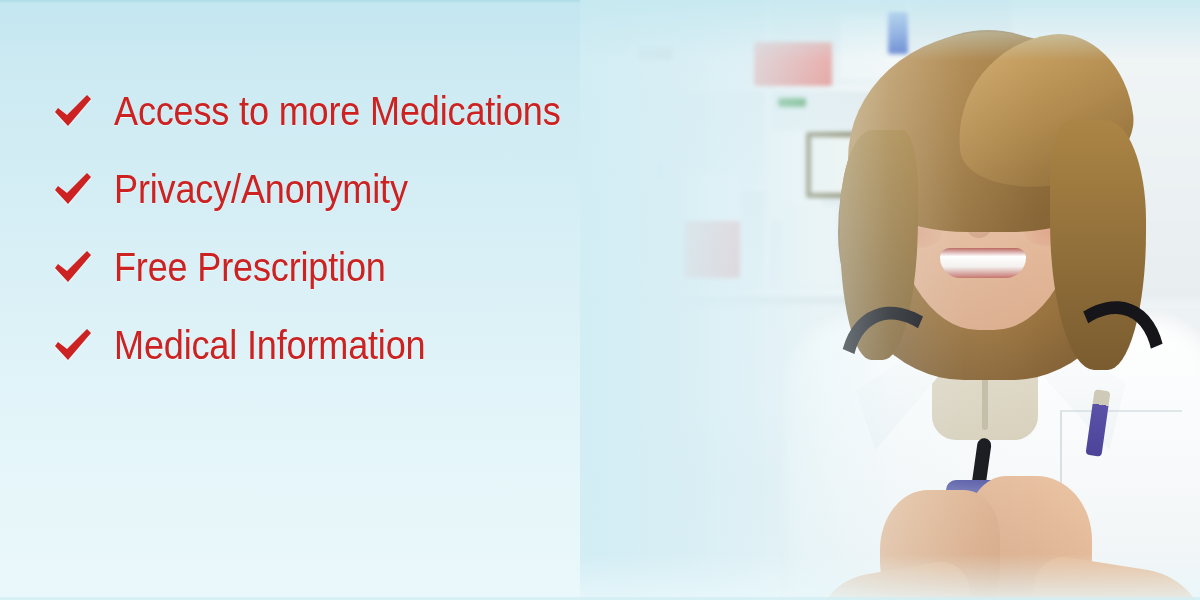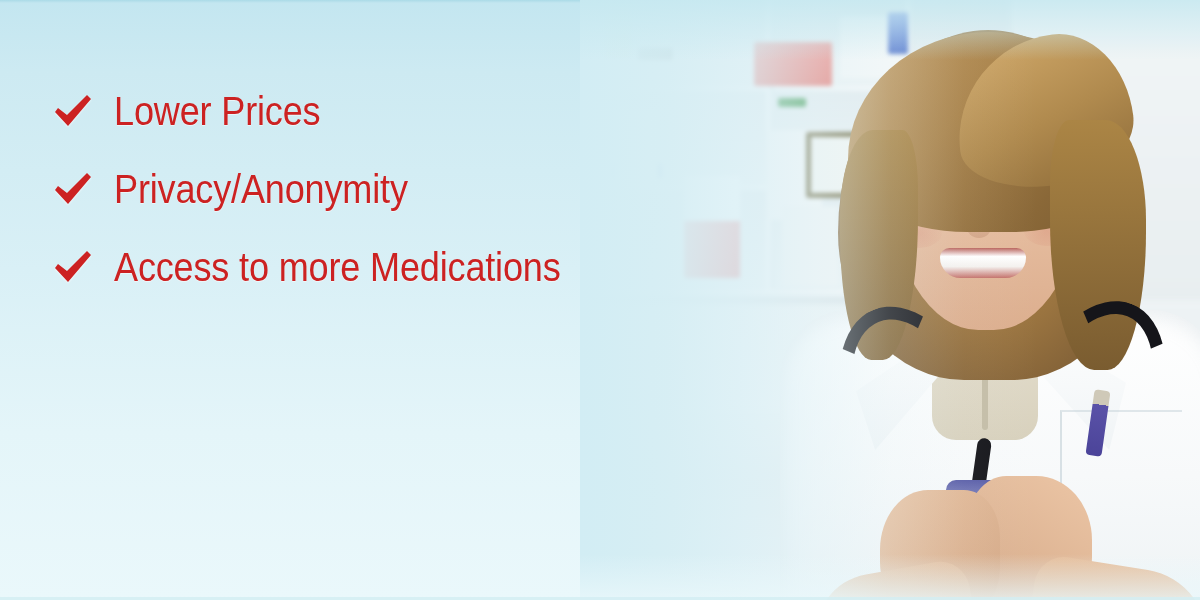--- a/index.html
+++ b/index.html
@@ -349,46 +349,54 @@
       <div class="arm-r"></div>
     </div>
 
     <div class="photo-fade"></div>
     <div class="photo-fade-top"></div>
     <div class="photo-fade-bottom"></div>
   </div>
 
   <div class="benefits">
 
+
     <div class="benefit">
       <span class="check">
         <svg viewBox="0 0 42 42" aria-hidden="true">
           <path d="M3 22 L6 18 L15 25 L35 5 L39 9 L16 36 Z" fill="#cc2222"></path>
         </svg>
       </span>
-      <span class="benefit-label">Lower Prices</span>
+      <span class="benefit-label">Access to more Medications</span>
     </div>
 
     <div class="benefit">
       <span class="check">
         <svg viewBox="0 0 42 42" aria-hidden="true">
           <path d="M3 22 L6 18 L15 25 L35 5 L39 9 L16 36 Z" fill="#cc2222"></path>
         </svg>
       </span>
       <span class="benefit-label">Privacy/Anonymity</span>
     </div>
 
     <div class="benefit">
       <span class="check">
         <svg viewBox="0 0 42 42" aria-hidden="true">
           <path d="M3 22 L6 18 L15 25 L35 5 L39 9 L16 36 Z" fill="#cc2222"></path>
         </svg>
       </span>
-      <span class="benefit-label">Access to more Medications</span>
-    </div>
-
-
-
+      <span class="benefit-label">Free Prescription</span>
+    </div>
+
+
+    <div class="benefit">
+      <span class="check">
+        <svg viewBox="0 0 42 42" aria-hidden="true">
+          <path d="M3 22 L6 18 L15 25 L35 5 L39 9 L16 36 Z" fill="#cc2222"></path>
+        </svg>
+      </span>
+      <span class="benefit-label">Medical Information</span>
+    </div>
 
   </div>
 
   <div class="bottom-edge"></div>
 </div>
 
 </body></html>

